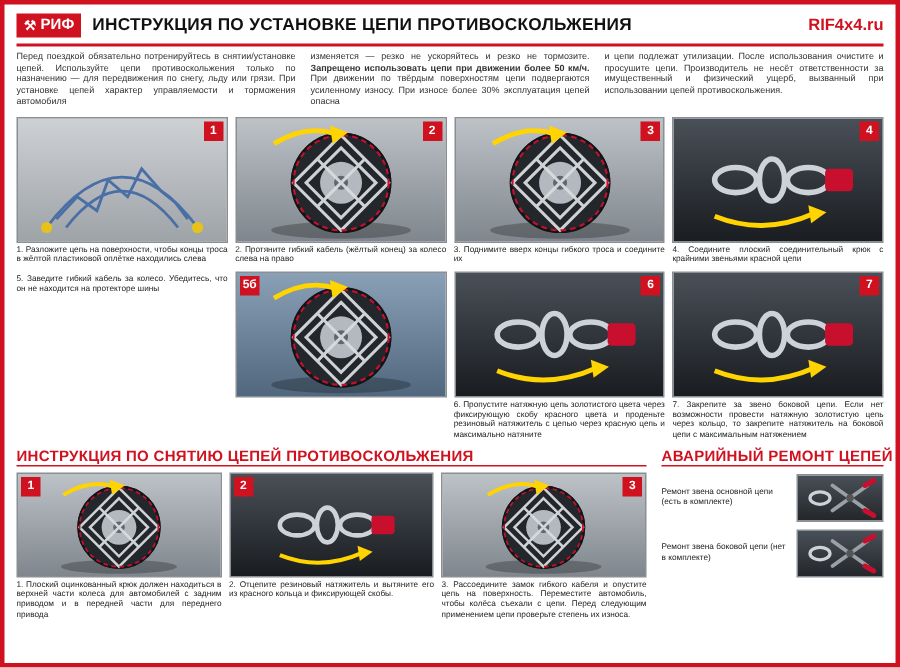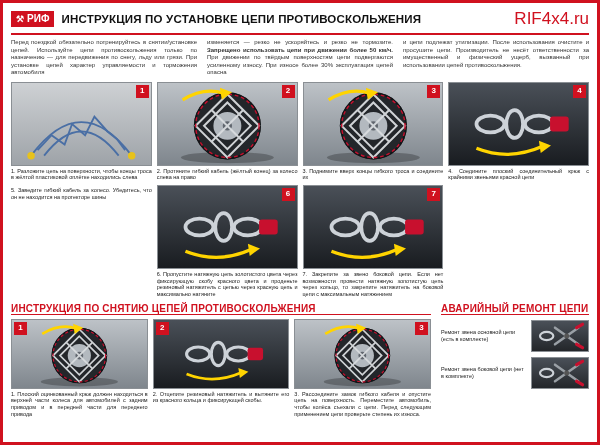--- a/index.html
+++ b/index.html
@@ -4,21 +4,21 @@
 <style>
   :root{ --red:#d0111f; }
   *{margin:0;padding:0;box-sizing:border-box}
   html,body{width:600px;height:445px;background:#ddd;font-family:"Liberation Sans",sans-serif;}
   .sheet{width:600px;height:445px;border:3px solid var(--red);background:#fff;padding:5px 8px 6px;overflow:hidden;display:flex;flex-direction:column}
   
   .hdr{display:flex;align-items:center;gap:7px;padding:1px 0 4px;border-bottom:2.5px solid var(--red)}
   .logo{background:var(--red);color:#fff;font-weight:bold;font-size:10px;padding:3px 5px;display:flex;align-items:center;gap:3px;line-height:1}
   .logo .ic{font-size:9px}
   .title{flex:1;font-weight:bold;font-size:11.5px;color:#111;letter-spacing:.2px;white-space:nowrap}
-  .site{color:var(--red);font-weight:normal;font-size:17px}
+  .site{color:var(--red);font-weight:bold;font-size:11px}
   
   .intro{display:flex;gap:10px;padding:4px 0 3px;color:#333;font-size:6px;line-height:1.25;text-align:justify}
   .intro>div{flex:1}
   .b{font-weight:bold}
   
   .grid{display:grid;grid-template-columns:repeat(4,1fr);gap:4px 5px;margin-top:2px}
   .cell{display:flex;flex-direction:column}
   .photo{position:relative;height:84px;border:1px solid #8a8f94;background:linear-gradient(#bdc2c7,#7f868d);overflow:hidden}
   .photo.ground{background:linear-gradient(#ced1d4,#9ea3a8)}
   .photo.blue{background:linear-gradient(#89a0b6,#50677e)}
@@ -150,20 +150,29 @@
       </div>
       <div class="cap">4. Соедините плоский соединительный крюк с крайними звеньями красной цепи</div>
     </div>
   </div>
 
   <div class="grid" style="margin-top:4px">
     <div class="cell">
       <div class="cap">5. Заведите гибкий кабель за колесо. Убедитесь, что он не находится на протекторе шины</div>
     </div>
     <div class="cell">
+      <div class="photo blue">
+        <svg class="ph" viewBox="0 0 140 88">
+            <use href="#sym-tire"></use>
+          </svg>
+        <span class="badge tl">5б</span>
+      </div>
+      <div class="cap"></div>
+    </div>
+    <div class="cell">
       <div class="photo dark">
         <svg class="ph" viewBox="0 0 140 88">
             <use href="#sym-links"></use>
           </svg>
         <span class="badge tr">6</span>
       </div>
       <div class="cap">6. Пропустите натяжную цепь золотистого цвета через фиксирующую скобу красного цвета и проденьте резиновый натяжитель с цепью через красную цепь и максимально натяните</div>
     </div>
     <div class="cell">
       <div class="photo dark">
@@ -205,21 +214,21 @@
                 <use href="#sym-tire"></use>
               </svg>
             <span class="badge tr">3</span>
           </div>
           <div class="cap">3. Рассоедините замок гибкого кабеля и опустите цепь на поверхность. Переместите автомобиль, чтобы колёса съехали с цепи. Перед следующим применением цепи проверьте степень их износа.</div>
         </div>
       </div>
     </div>
 
     <div class="rep">
-      <div class="sec-h">АВАРИЙНЫЙ РЕМОНТ ЦЕПИ</div>
+      <div class="sec-h">АВАРИЙНЫЙ РЕМОНТ ЦЕПЕЙ</div>
       <div class="rep-item">
         <div class="cap">Ремонт звена основной цепи (есть в комплекте)</div>
         <div class="tool-box">
           <svg viewBox="0 0 60 36">
               <use href="#sym-tools"></use>
             </svg>
         </div>
       </div>
       <div class="rep-item">
         <div class="cap">Ремонт звена боковой цепи (нет в комплекте)</div>

